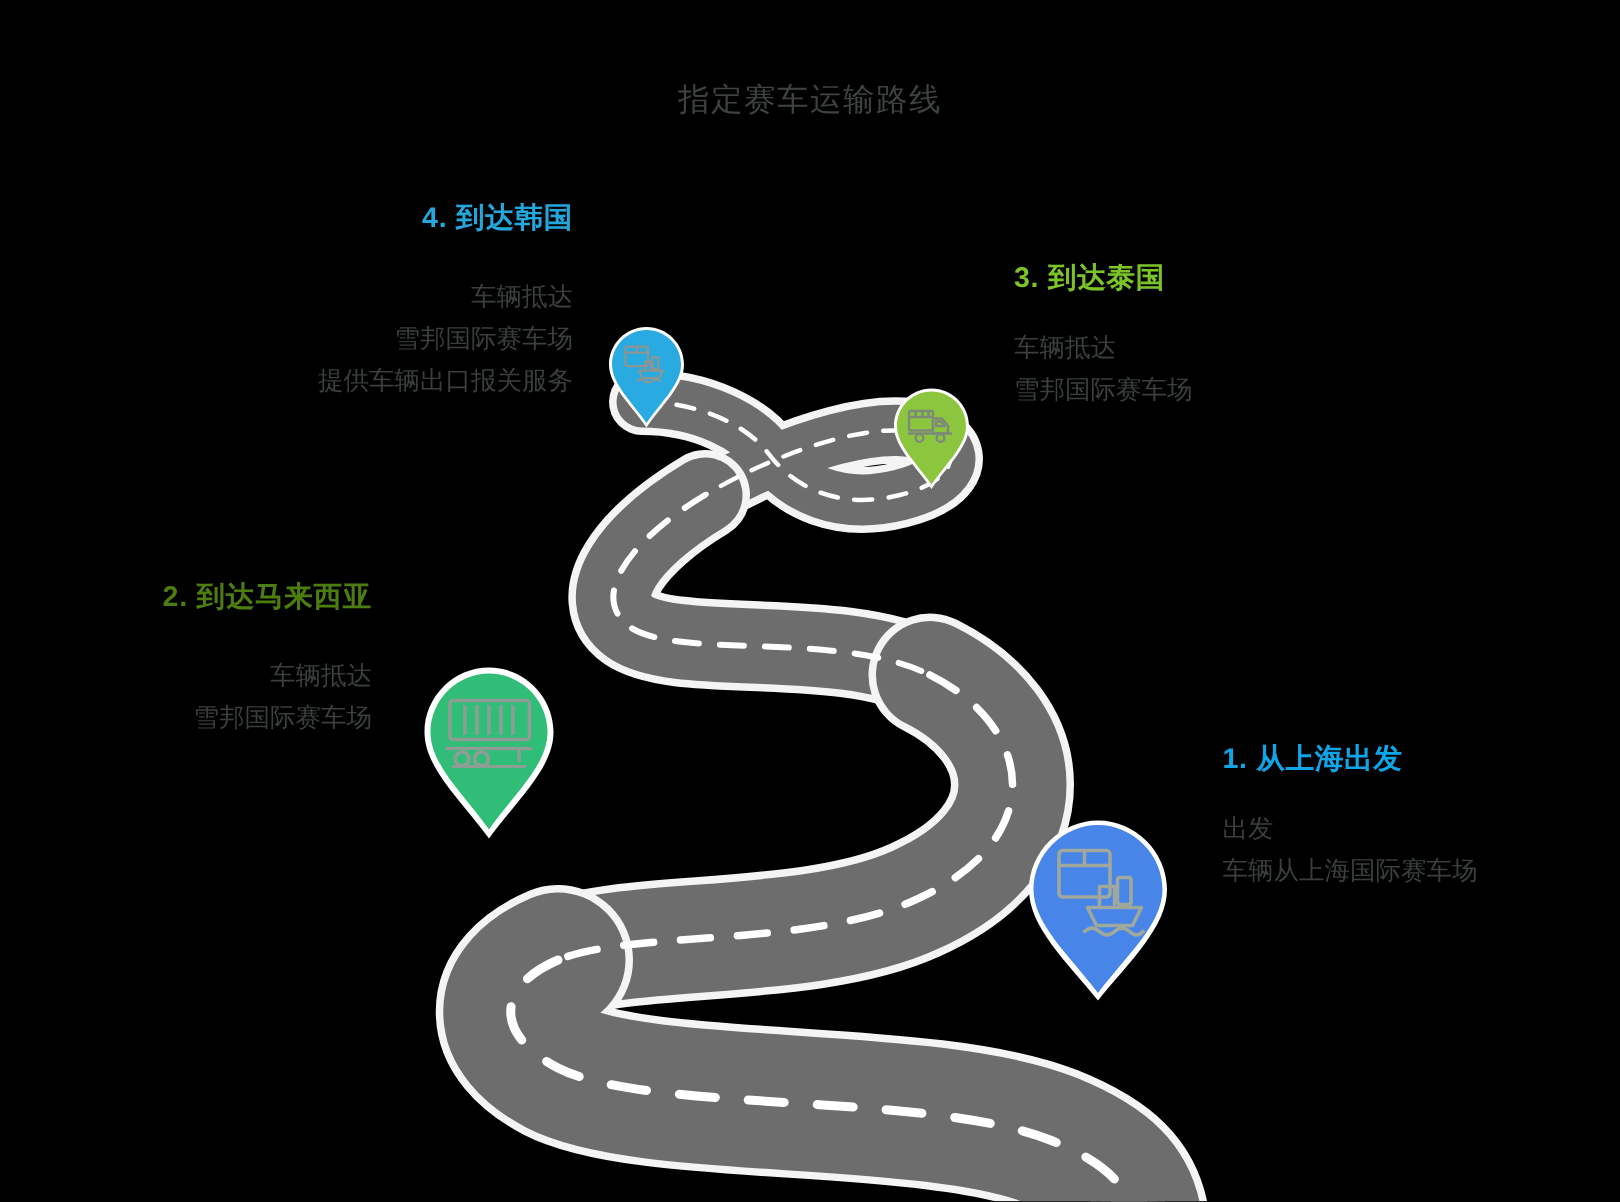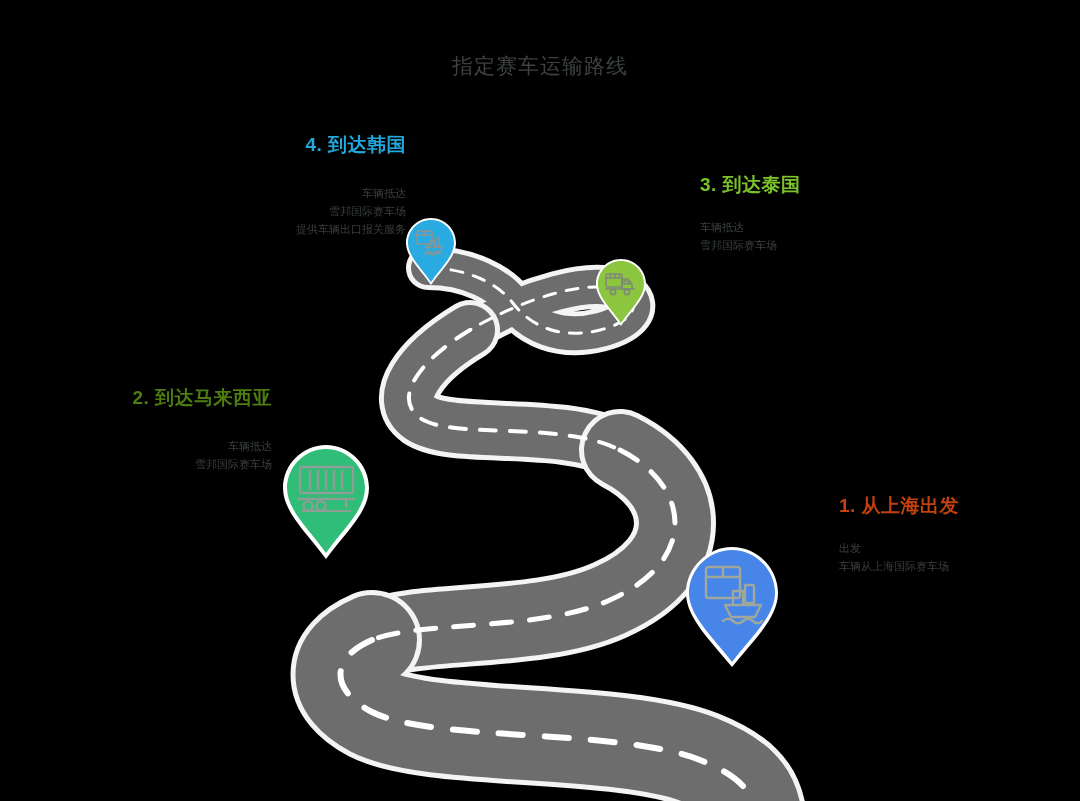--- a/index.html
+++ b/index.html
@@ -33,47 +33,46 @@
   #road-layer {
     position: absolute;
     left: 0; top: 0;
     width: 1080px;
     height: 801px;
   }
 
   
   .step {
     position: absolute;
-    padding-left: 24px;
   }
   .step-heading {
     font-size: 19px;
     font-weight: bold;
     letter-spacing: 0.5px;
     white-space: nowrap;
     margin: 0 0 26px 0;
   }
   .step-body {
-    font-size: 11px;
+    font-size: 17px;
     line-height: 1.65;
     color: #3a3f3e;
     white-space: nowrap;
   }
   .align-right { text-align: right; }
   .align-left  { text-align: left; }
 
   #step-4 { left: 0px;   top: 132px; width: 382px; }
   #step-3 { left: 676px; top: 172px; width: 340px; }
   #step-2 { left: 0px;   top: 385px; width: 248px; }
   #step-1 { left: 815px; top: 493px; width: 260px; }
 
   #step-4 .step-heading { color: #22a8dd; }
   #step-3 .step-heading { color: #7ac428; }
   #step-2 .step-heading { color: #4d7c0f; }
-  #step-1 .step-heading { color: #c2410c; }
+  #step-1 .step-heading { color: #0ea5e9; }
 
   #step-3 .step-heading,
   #step-1 .step-heading { margin-bottom: 20px; }
 
   
   .pin {
     position: absolute;
   }
   .pin svg { display: block; overflow: visible; }
 </style>

